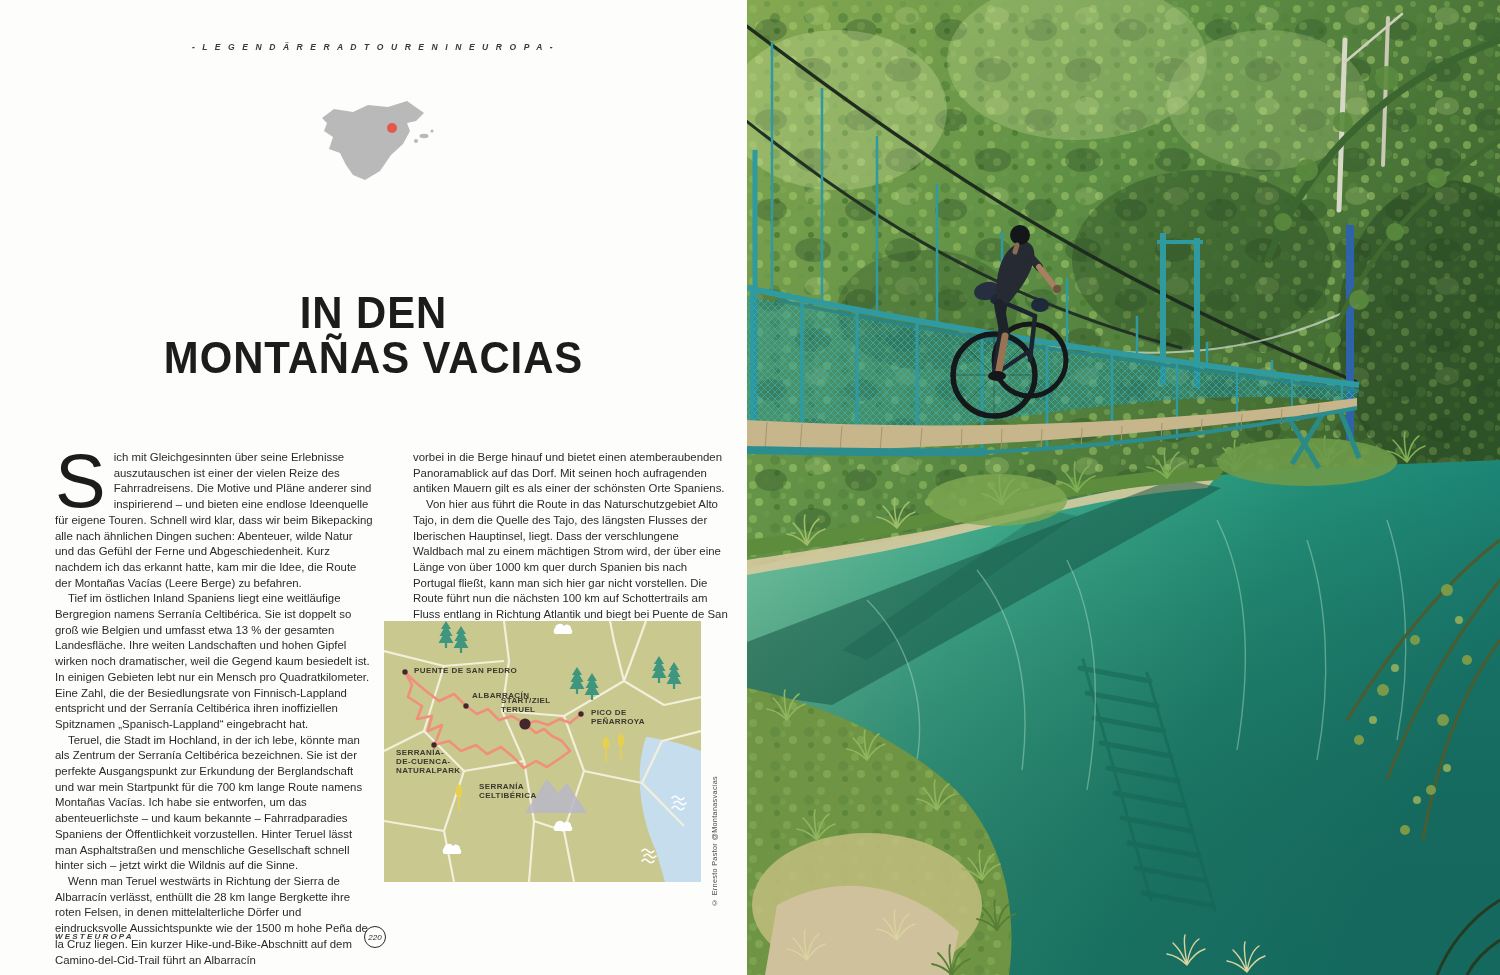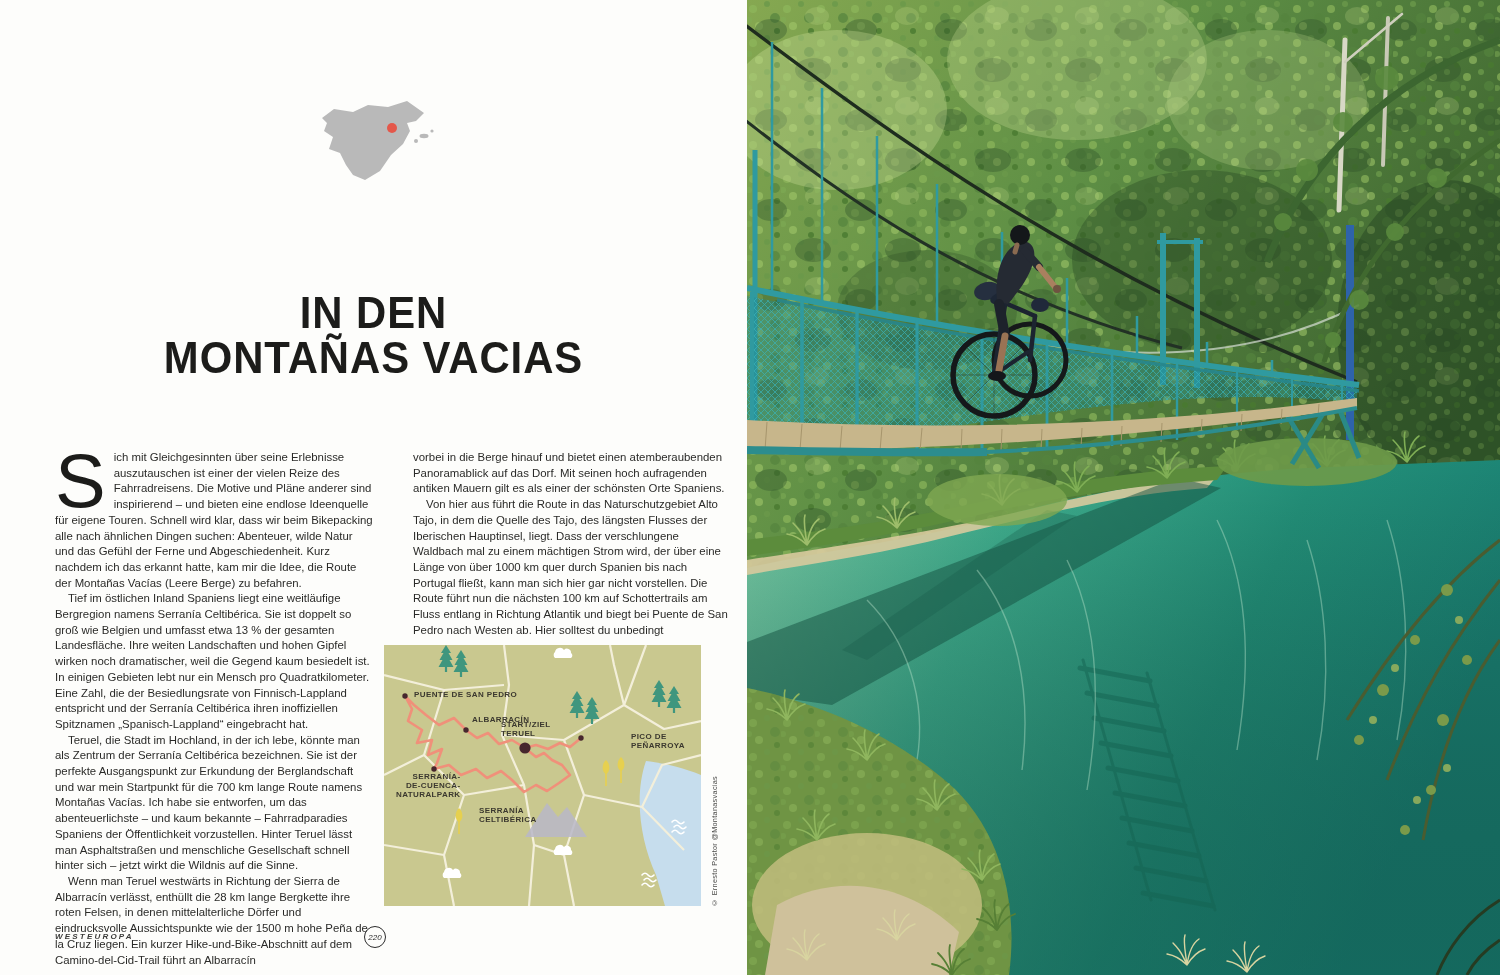--- a/index.html
+++ b/index.html
@@ -20,21 +20,21 @@
   .columns{position:absolute;top:450px;left:55px;width:648px;}
   .col{position:absolute;top:0;width:318px;font-size:11.4px;line-height:15.7px;
        letter-spacing:0px;color:#2a2a28;}
   .col1{left:0;}
   .col2{left:330px;margin-left:28px;}
   .col p{margin:0;}
   .col p + p{text-indent:13px;}
   .dropcap{float:left;font-size:76px;line-height:.76;padding:2px 8px 0 0;font-weight:400;color:#1c1c1a;}
 
   
-  .route-map{position:absolute;left:384px;top:645px;width:317px;height:289px;}
+  .route-map{position:absolute;left:384px;top:621px;width:317px;height:289px;}
   .route-map svg{position:absolute;left:0;top:0;}
   .map-label{position:absolute;font-size:8px;font-weight:bold;letter-spacing:.4px;
              line-height:1.12;color:#3b382f;white-space:pre-line;}
 
   
   .footer-section{position:absolute;left:55px;top:932px;font-size:8px;font-weight:bold;
                   font-style:italic;letter-spacing:2.2px;color:#3a3a38;}
   .page-badge{position:absolute;left:364px;top:926px;width:22px;height:22px;border:1.4px solid #2c2c2c;
               border-radius:50%;display:flex;align-items:center;justify-content:center;
               font-size:8px;font-style:italic;color:#2c2c2c;box-sizing:border-box;}
@@ -44,20 +44,21 @@
 
   
   .photo{position:absolute;left:747px;top:0;width:753px;height:975px;overflow:hidden;background:#4a7538;}
   .photo svg{display:block;}
 </style>
 </head>
 <body>
 
 <div class="left-page">
 
+  <div class="kicker">-  L E G E N D Ä R E   R A D T O U R E N   I N   E U R O P A  -</div>
 
   <svg class="spain-map" viewBox="0 0 140 100">
     <path fill="#b9b9b9" d="M14,26 L26,17 L45,20 L60,13 L80,15 L99,9 L116,21 L108,29 L99,31 L102,39 L95,52 L83,63
          L72,79 L57,88 L45,83 L38,73 L32,61 L21,57 L25,45 L16,39 L19,31 Z"></path>
     <ellipse cx="116" cy="44" rx="4.5" ry="2.2" fill="#b9b9b9"></ellipse>
     <circle cx="124" cy="39" r="1.6" fill="#b9b9b9"></circle>
     <circle cx="108" cy="49" r="2" fill="#b9b9b9"></circle>
     <circle cx="84" cy="36" r="5" fill="#e4574a"></circle>
   </svg>
 
@@ -156,23 +157,23 @@
         <circle cx="82" cy="85" r="2.7"></circle>
         <circle cx="50" cy="124" r="2.7"></circle>
         <circle cx="197" cy="93" r="2.7"></circle>
         <circle cx="141" cy="103" r="5.6"></circle>
       </g>
     </svg>
     <div class="map-label" style="left:30px;top:46px;">PUENTE DE SAN PEDRO</div>
     <div class="map-label" style="left:88px;top:71px;text-align:center;">ALBARRACÍN</div>
     <div class="map-label" style="left:117px;top:76px;">START/ZIEL
 TERUEL</div>
-    <div class="map-label" style="left:207px;top:88px;margin-left:40px;">PICO DE
+    <div class="map-label" style="left:207px;top:88px;">PICO DE
 PEÑARROYA</div>
-    <div class="map-label" style="left:12px;top:128px;text-align:right;">SERRANÍA-
+    <div class="map-label" style="left:12px;top:128px;">SERRANÍA-
 DE-CUENCA-
 NATURALPARK</div>
     <div class="map-label" style="left:95px;top:162px;">SERRANÍA
 CELTIBÉRICA</div>
   </div>
 
   <div class="footer-section">WESTEUROPA</div>
   <div class="page-badge">220</div>
   <div class="photo-credit">© Ernesto Pastor @Montanasvacias</div>
 </div>

